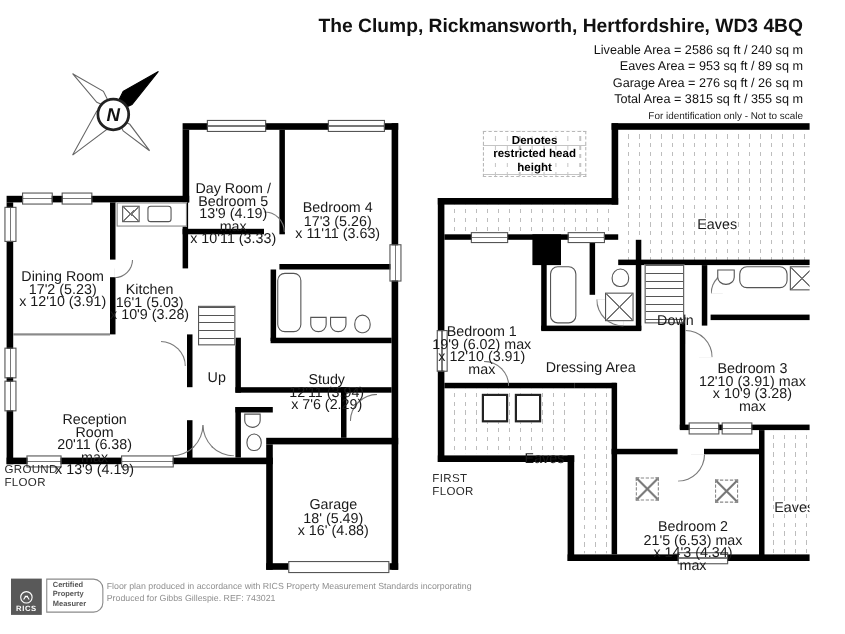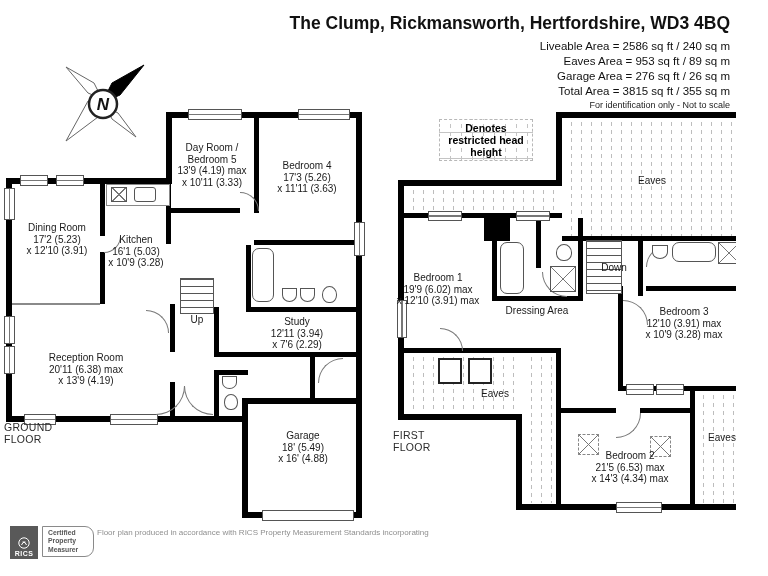--- a/index.html
+++ b/index.html
@@ -43,21 +43,21 @@
   .xbox{background-image:
       linear-gradient(to top right,rgba(0,0,0,0) calc(50% - .7px),#777 calc(50% - .7px) calc(50% + .7px),rgba(0,0,0,0) calc(50% + .7px)),
       linear-gradient(to bottom right,rgba(0,0,0,0) calc(50% - .7px),#777 calc(50% - .7px) calc(50% + .7px),rgba(0,0,0,0) calc(50% + .7px));}
   .velux{border:1.5px dashed #888;}
   .counter{position:absolute;border:1px solid #888;background:#fff;}
   .chimney{position:absolute;background:#000;}
   
   .title{position:absolute;right:6px;top:13px;font-size:17.5px;font-weight:bold;white-space:nowrap;}
   .areas{position:absolute;right:6px;top:39px;text-align:right;font-size:11.5px;line-height:15px;}
   .note{position:absolute;right:6px;top:100px;font-size:9px;color:#222;}
-  .room{position:absolute;text-align:center;font-size:10px;line-height:11.5px;color:#1a1a1a;}
+  .room{position:absolute;text-align:center;font-size:13px;line-height:11.5px;color:#1a1a1a;margin-top:23px;}
   .floorlbl{position:absolute;font-size:10.5px;color:#2b2b2b;letter-spacing:.3px;}
   
   .ricsbox{position:absolute;left:10px;top:526px;width:28px;height:31px;background:#595959;
     display:flex;flex-direction:column;align-items:center;justify-content:flex-end;padding-bottom:2px;}
   .ricsbox .rtxt{color:#fff;font-size:7px;font-weight:bold;letter-spacing:.5px;}
   .certbox{position:absolute;left:42px;top:526px;width:45px;height:29px;border:1px solid #8a8a8a;
     border-radius:0 9px 9px 0;display:flex;flex-direction:column;justify-content:center;padding-left:5px;}
   .certbox div{font-size:6.8px;font-weight:bold;color:#555;line-height:8.2px;}
   .foottxt{position:absolute;left:97px;top:528px;font-size:8px;line-height:10.5px;color:#8f8f8f;}
 </style>
@@ -284,15 +284,16 @@
     </svg>
     <div class="rtxt">RICS</div>
   </div>
   <div class="certbox">
     <div>Certified</div>
     <div>Property</div>
     <div>Measurer</div>
   </div>
   <div class="foottxt">
     <div>Floor plan produced in accordance with RICS Property Measurement Standards incorporating</div>
+    <div>Produced for Gibbs Gillespie.   REF: 743021</div>
   </div>
 
 </div>
 
 </body></html>

